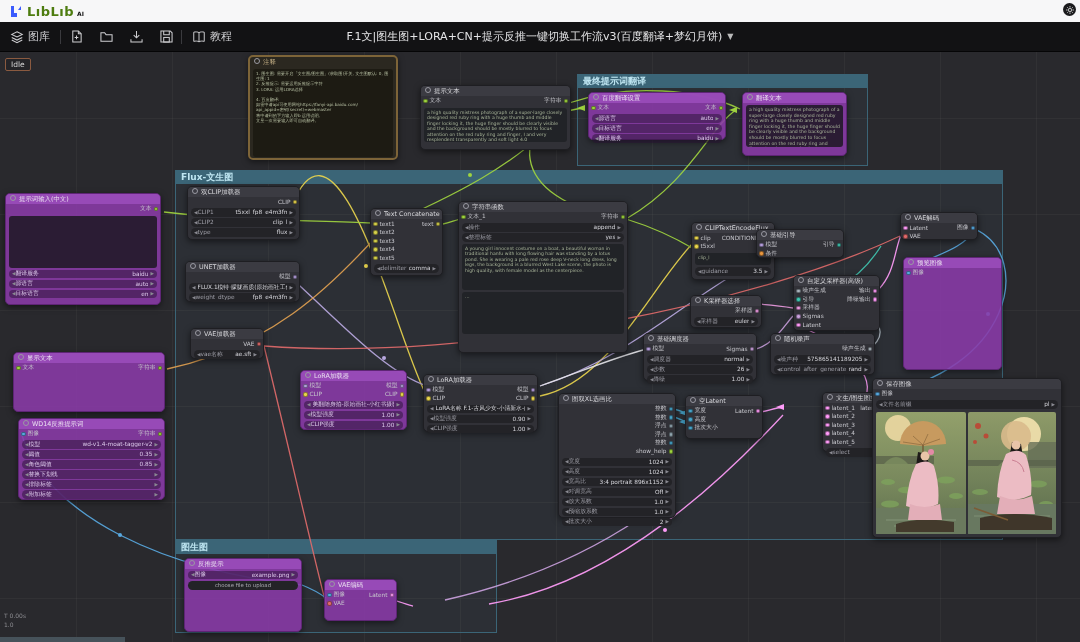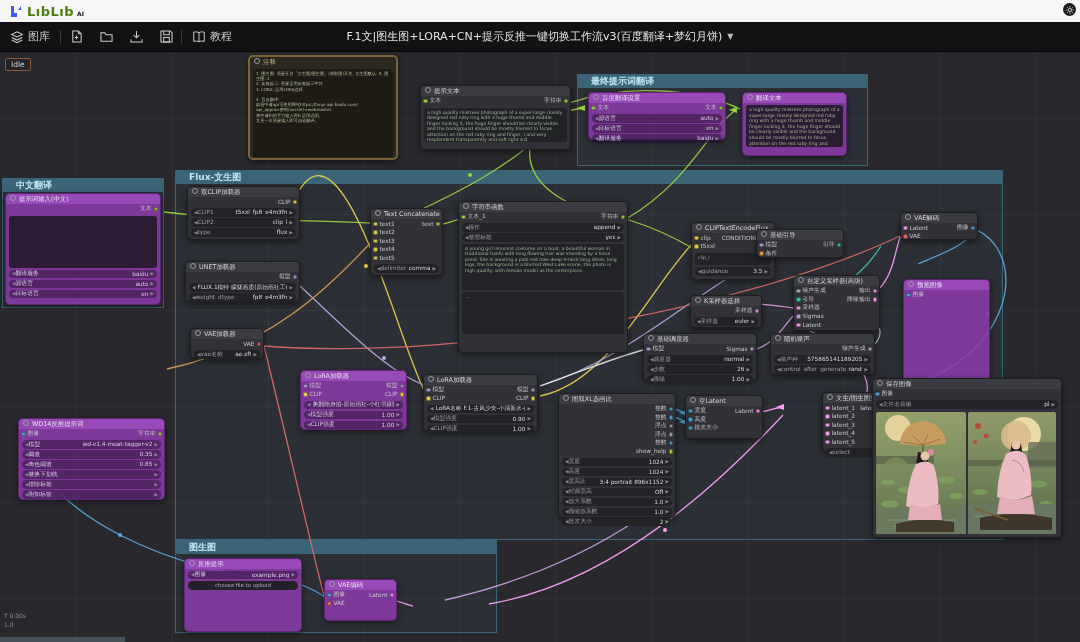--- a/index.html
+++ b/index.html
@@ -20,21 +20,21 @@
 .msep{width:1px;height:14px;background:#3a3a3e}
 .ibtn{width:30px;height:100%;display:flex;align-items:center;justify-content:center;cursor:pointer}
 .ibtn svg{width:13px;height:13px}
 .wtitle{position:absolute;left:50%;transform:translateX(-50%);font-size:11px;color:#e4e4e6;white-space:nowrap;display:flex;align-items:center;gap:5px;cursor:pointer}
 .wcaret{font-size:8px;color:#bbb}
 
 .canvas{position:absolute;top:52px;left:0;width:1080px;height:590px;background:#29292d;
  background-image:linear-gradient(rgba(255,255,255,.035) 1px,transparent 1px),linear-gradient(90deg,rgba(255,255,255,.035) 1px,transparent 1px);
  background-size:96px 96px;background-position:-20px -30px;z-index:1}
 .group{position:absolute;border:1px solid #3b6577;background:rgba(100,160,180,.06);z-index:1}
-.ghead{height:13px;line-height:13px;background:#3b6577;color:#bfe6f2;font-size:9px;font-weight:bold;padding:0 13px;white-space:nowrap;overflow:hidden}
+.ghead{height:13px;line-height:13px;background:#3b6577;color:#bfe6f2;font-size:9px;font-weight:bold;padding:0 5px;white-space:nowrap;overflow:hidden}
 .links{position:absolute;inset:0;width:1080px;height:590px;z-index:2;pointer-events:none}
 .node{position:absolute;background:#313137;border:1px solid #1e1e22;border-radius:5px;box-shadow:0 2px 6px rgba(0,0,0,.5);font-size:6px;color:#cfcfd4;z-index:3}
 .nhead{height:10px;line-height:10px;padding:0 4px;background:#3b3b42;border-radius:4px 4px 0 0;color:#d8d8dc;font-size:6.4px;white-space:nowrap;overflow:hidden}
 .nhead::before{content:"";display:inline-block;width:4px;height:4px;border:1px solid #9a9aa2;border-radius:50%;margin-right:3px}
 .muted{background:rgba(138,58,168,.88);border-color:#5e2575}
 .muted .nhead{background:rgba(154,76,186,.9);color:#eadff0}
 .muted .wrow{background:rgba(40,18,52,.5);color:#d8c6e4}
 .muted .wlab,.muted .wval{color:#dcc9ea}
 .muted .ntext{background:rgba(28,24,34,.85)}
 .wrow{display:flex;align-items:center;height:8.5px;margin:1.5px 3px;background:#232327;border-radius:6px;padding:0 3px;font-size:5.8px}
@@ -129,23 +129,20 @@
     </div>
   </div>
 
   <div class="canvas">
 
     <div class="badge">Idle</div>
     <div class="statline" style="top:560px">T 0.00s</div>
     <div class="statline" style="top:569px">1.0</div>
     <div class="scrollstrip"></div>
 
-    <div class="group" style="left:2px;top:126px;width:162px;height:130px">
-      <div class="ghead">中文翻译</div>
-      </div>
     <div class="group" style="left:577px;top:22px;width:291px;height:92px">
       <div class="ghead">最终提示词翻译</div>
       </div>
     <div class="group" style="left:175px;top:118px;width:828px;height:370px">
       <div class="ghead">Flux-文生图</div>
       </div>
     <div class="group" style="left:175px;top:488px;width:322px;height:93px">
       <div class="ghead">图生图</div>
       </div>
 
@@ -302,20 +299,37 @@
           </div>
           <div class="wrow">
             <span class="warr">◀</span>
             <span class="wlab">目标语言</span>
             <span class="wval">en</span>
             <span class="warr">▶</span>
           </div>
         </div>
     </div>
 
+    <div class="node muted" style="left:13px;top:300px;width:152px;height:60px">
+      <div class="nhead">显示文本</div>
+      <div class="slots">
+          <div class="scol">
+            <div class="slot">
+              <i class="dot" style="background: rgb(159, 212, 63);"></i>
+              <span>文本</span>
+            </div>
+          </div>
+          <div class="scol r">
+            <div class="slot rr">
+              <i class="dot" style="background: rgb(159, 212, 63);"></i>
+              <span>字符串</span>
+            </div>
+          </div>
+        </div>
+    </div>
     <div class="node muted" style="left:18px;top:366px;width:147px;height:82px">
       <div class="nhead">WD14反推提示词</div>
       <div class="slots">
           <div class="scol">
             <div class="slot">
               <i class="dot" style="background: rgb(88, 168, 224);"></i>
               <span>图像</span>
             </div>
           </div>
           <div class="scol r">
@@ -951,21 +965,21 @@
           </div>
           <div class="scol r">
             <div class="slot rr">
               <i class="dot" style="background: rgb(88, 168, 224);"></i>
               <span>图像</span>
             </div>
           </div>
         </div>
     </div>
 
-    <div class="node muted" style="left:903px;top:227px;width:87px;height:113px">
+    <div class="node muted" style="left:903px;top:205px;width:99px;height:113px">
       <div class="nhead">预览图像</div>
       <div class="slots">
           <div class="scol">
             <div class="slot">
               <i class="dot" style="background: rgb(88, 168, 224);"></i>
               <span>图像</span>
             </div>
           </div>
           <div class="scol r"></div>
         </div>

